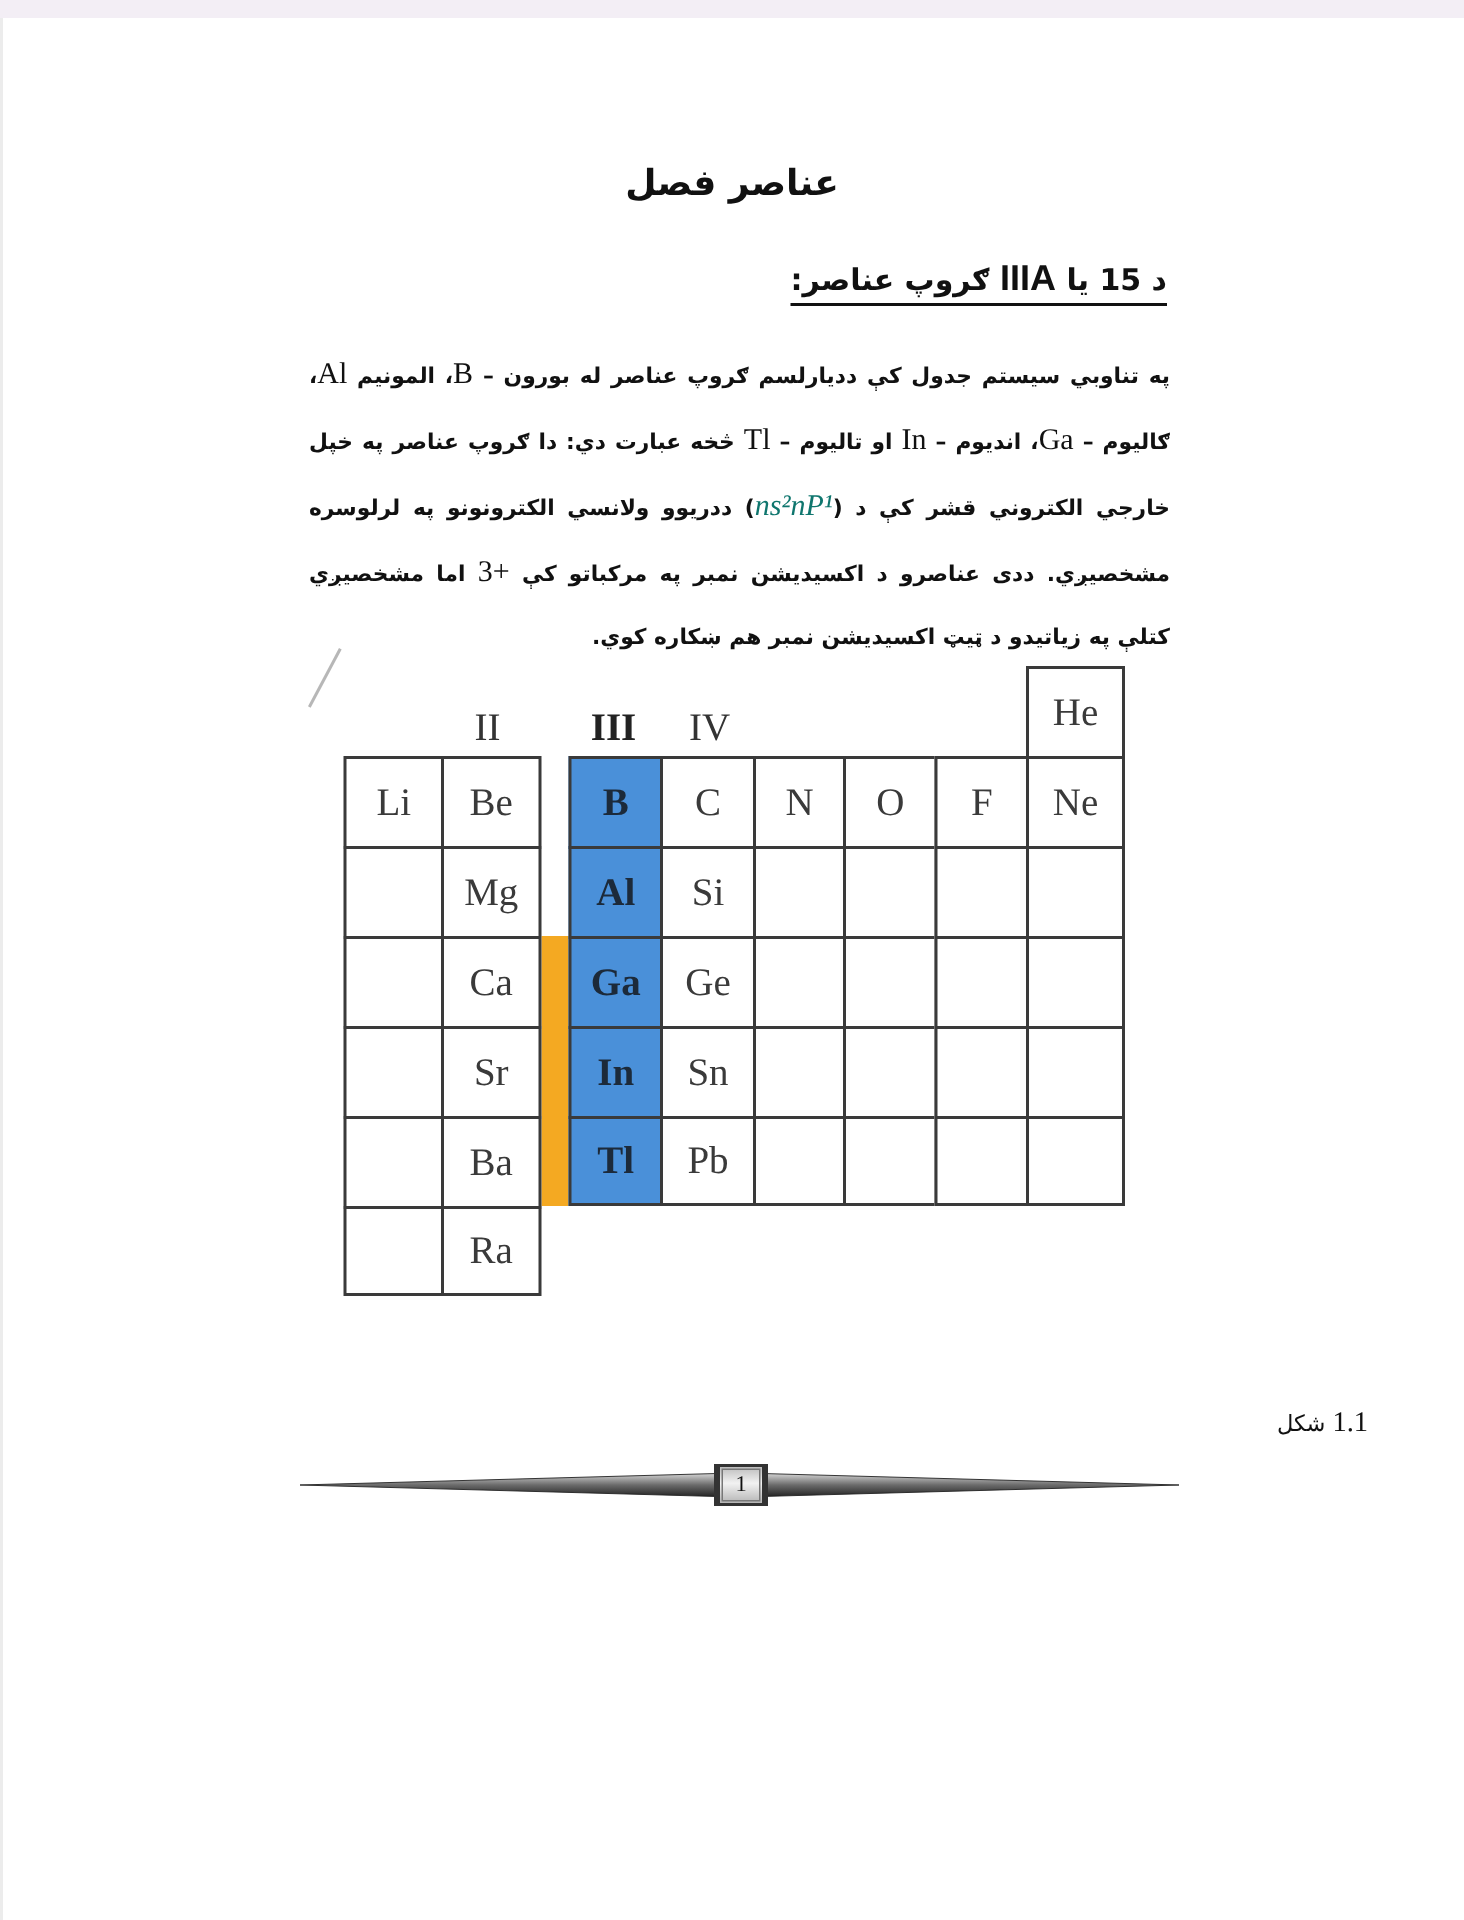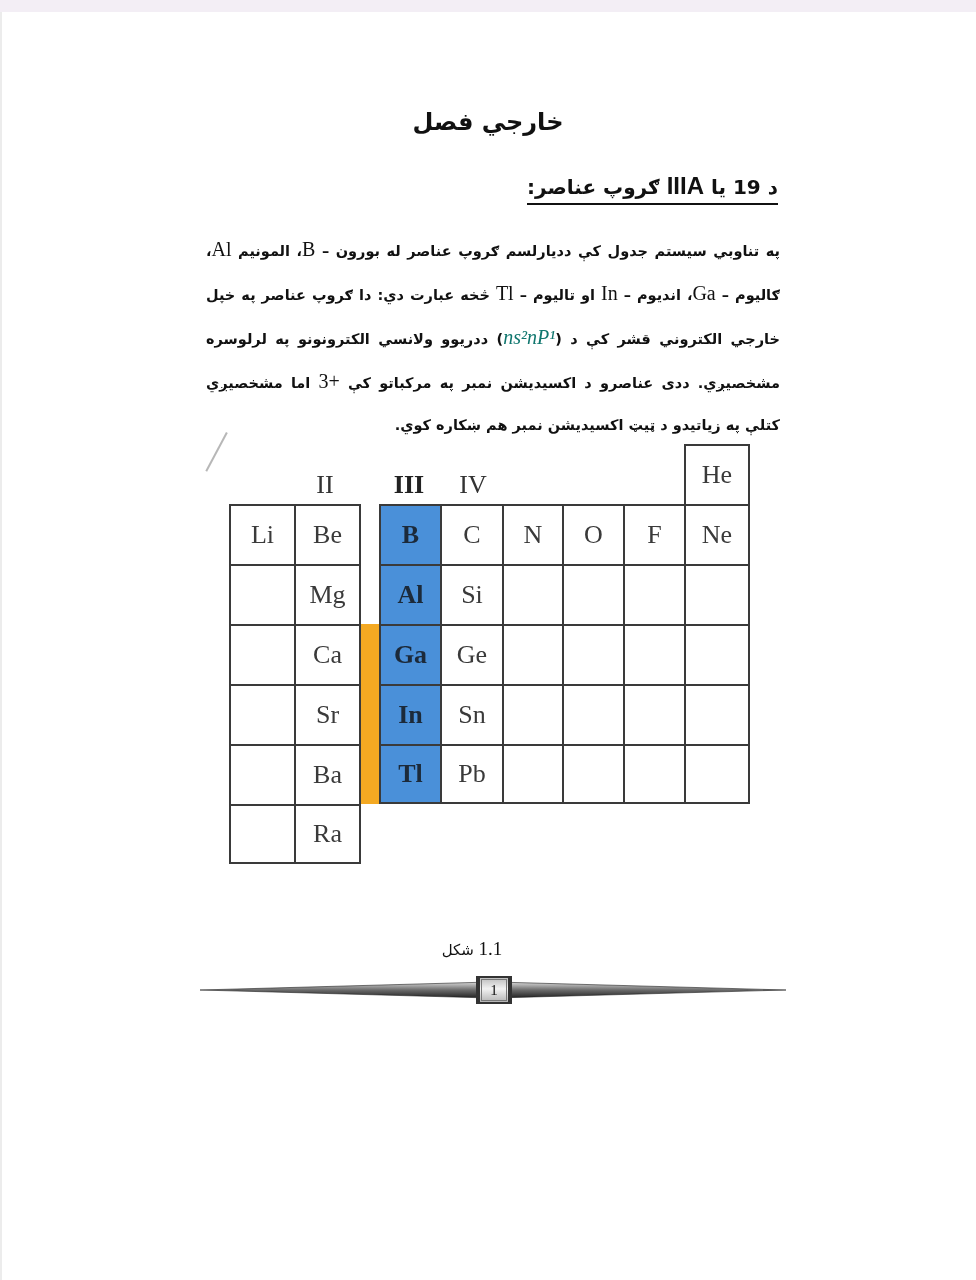--- a/index.html
+++ b/index.html
@@ -41,44 +41,44 @@
 
   .cell {
     position: absolute; border: 2px solid #3a3a3a; background: #fff;
     display: flex; align-items: center; justify-content: center;
     font-family: "Liberation Serif", serif; font-size: 26px; color: #3a3a3a;
   }
   .cell.blue { background: #4a90d9; color: #1c2a3a; font-weight: bold; }
   .orange-bar { position: absolute; background: #f4a922; border-left: 1px solid #8a6a20; }
 
   .caption {
-    position: absolute; left: 16px; width: 912px; top: 938px; text-align: center;
+    position: absolute; left: 0; width: 912px; top: 938px; text-align: right;
     direction: rtl; font-family: "Liberation Serif", serif; font-size: 19px;
   }
   .caption .ar { font-family: "DejaVu Sans", sans-serif; font-size: 15px; }
 
   .footer-rule { position: absolute; left: 200px; top: 978px; width: 586px; height: 24px; }
   .page-box {
     position: absolute; left: 476px; top: 976px; width: 36px; height: 28px;
     background: linear-gradient(#bdbdbd, #f2f2f2 45%, #b5b5b5);
     border: 2px solid #333; border-left-width: 4px; border-right-width: 4px;
     display: flex; align-items: center; justify-content: center;
     font-family: "Liberation Serif", serif; font-size: 15px; color: #111;
   }
   .page-box::before { content: ""; position: absolute; inset: 1px; border: 1px solid #777; }
 </style>
 </head>
 <body>
 
 <div class="topbar"></div>
 <div class="leftedge"></div>
 
-<div class="chapter-title">خارجي فصل</div>
+<div class="chapter-title">عناصر فصل</div>
 
-<div class="section-heading"><span>د 19 يا </span><span class="latin">IIIA</span><span> ګروپ عناصر:</span></div>
+<div class="section-heading"><span>د 15 يا </span><span class="latin">IIIA</span><span> ګروپ عناصر:</span></div>
 
 <div class="paragraph">
   <span>په تناوبي سيستم جدول کې ددیارلسم ګروپ عناصر له بورون – </span><span class="latin">B</span><span>، المونيم </span><span class="latin">Al</span><span>،</span>
   <span>ګاليوم – </span><span class="latin">Ga</span><span>، انديوم – </span><span class="latin">In</span><span> او تاليوم – </span><span class="latin">Tl</span><span> څخه عبارت دي: دا ګروپ عناصر په</span>
   <span>خپل خارجي الکتروني قشر کې د (</span><span class="formula" dir="ltr">ns²nP¹</span><span>) ددريوو ولانسي الکترونونو په</span>
   <span>لرلوسره مشخصيږي. ددی عناصرو د اکسيديشن نمبر په مرکباتو کې </span><span class="latin" dir="ltr">3+</span><span> اما مشخصيږي</span>
   <span>کتلې په زياتيدو د ټيټ اکسيديشن نمبر هم ښکاره کوي.</span>
 </div>
 
 <div class="figure">

